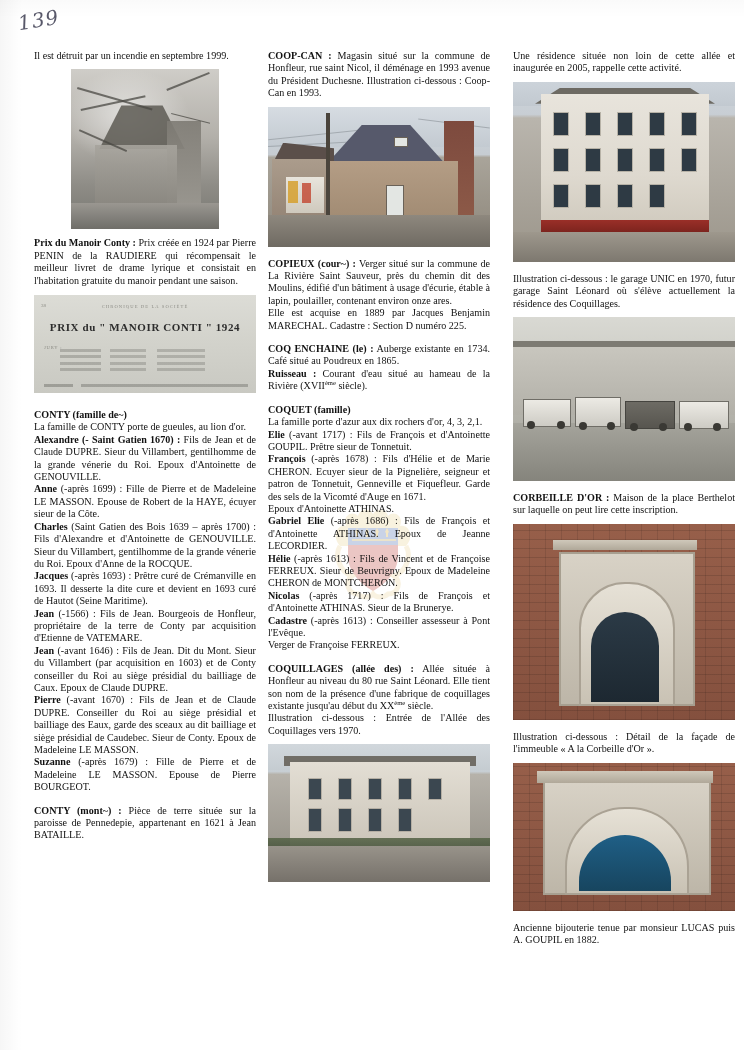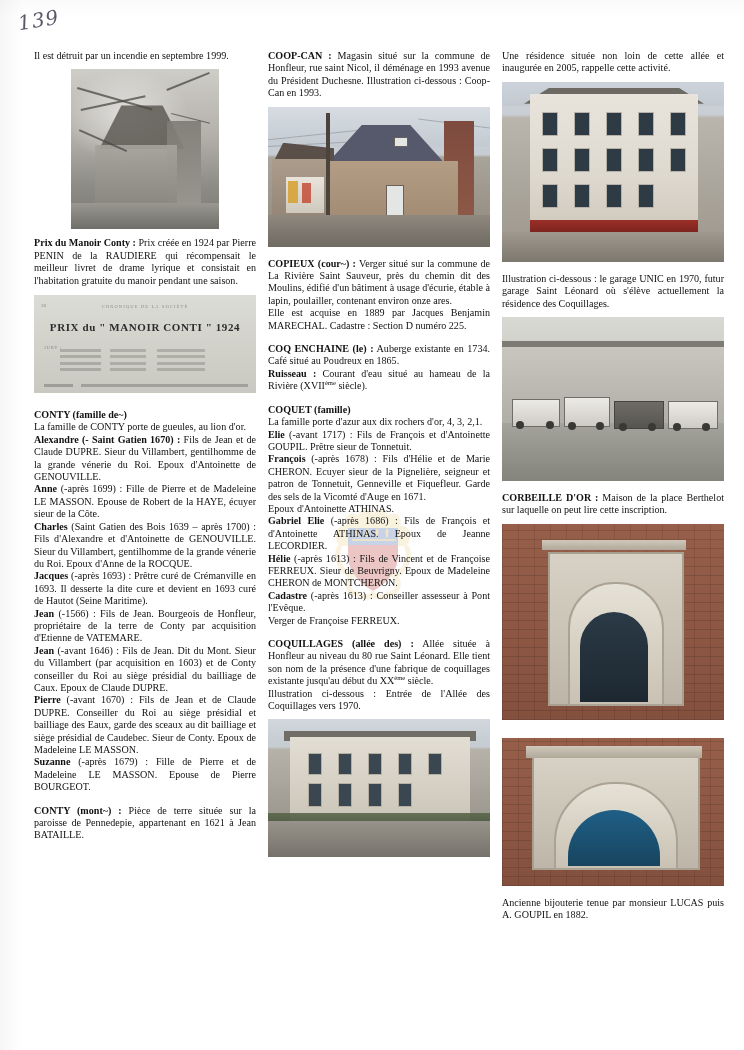--- a/index.html
+++ b/index.html
@@ -69,21 +69,21 @@
     top: 50px;
     width: 222px;
     font-size: 10.1px;
     line-height: 12.4px;
     text-align: justify;
     text-justify: inter-word;
     hyphens: none;
   }
   .col-1 { left: 34px; }
   .col-2 { left: 268px; }
-  .col-3 { left: 502px; }
+  .col-3 { left: 513px; }
 
   p.para {
     margin: 0 0 0 0;
     text-align: justify;
     text-indent: 0;
   }
   p.para + p.para { margin-top: 0px; }
   .gap-m { height: 11px; }
   .gap-l { height: 16px; }
 
@@ -483,20 +483,23 @@
       <span class="lead">François</span><span> (-après 1678) :</span><span> Fils d'Hélie et de Marie CHERON. Ecuyer sieur de la Pignelière, seigneur et patron de Tonnetuit, Genneville et Fiquefleur. Garde des sels de la Vicomté d'Auge en 1671.</span>
     </p>
     <p class="para">Epoux d'Antoinette ATHINAS.</p>
     <p class="para">
       <span class="lead">Gabriel Elie</span><span> (-après 1686) :</span><span> Fils de François et d'Antoinette ATHINAS. Epoux de Jeanne LECORDIER.</span>
     </p>
     <p class="para">
       <span class="lead">Hélie</span><span> (-après 1613) :</span><span> Fils de Vincent et de Françoise FERREUX. Sieur de Beuvrigny. Epoux de Madeleine CHERON de MONTCHERON.</span>
     </p>
     <p class="para">
+      <span class="lead">Nicolas</span><span> (-après 1717) :</span><span> Fils de François et d'Antoinette ATHINAS. Sieur de la Brunerye.</span>
+    </p>
+    <p class="para">
       <span class="lead">Cadastre</span><span> (-après 1613) :</span><span> Conseiller assesseur à Pont l'Evêque.</span>
     </p>
     <p class="para">Verger de Françoise FERREUX.</p>
 
     <div class="gap-m"></div>
 
     <p class="para indent">
       <span class="lead">COQUILLAGES (allée des) :</span><span> Allée située à Honfleur au niveau du 80 rue Saint Léonard. Elle tient son nom de la présence d'une fabrique de coquillages existante jusqu'au début du XX</span><sup>ème</sup><span> siècle.</span>
     </p>
     <p class="para">Illustration ci-dessous : Entrée de l'Allée des Coquillages vers 1970.</p>
@@ -585,20 +588,21 @@
         <div class="corb-brick"></div>
         <div class="corb-stone" style="top:28px; height:150px;"></div>
         <div class="corb-arch" style="top:58px; height:120px;"></div>
         <div class="corb-dark" style="top:88px; height:90px;"></div>
         <div class="corb-lintel"></div>
       </div>
     </figure>
 
     <div class="gap-m"></div>
 
+    <p class="para">Illustration ci-dessous : Détail de la façade de l'immeuble « A la Corbeille d'Or ».</p>
 
     <figure class="photo">
       <div class="ph photo-corbeille" style="height:148px;">
         <div class="corb-brick"></div>
         <div class="corb-stone" style="left:30px; top:16px; width:164px; height:112px;"></div>
         <div class="corb-arch" style="left:52px; top:44px; width:120px; height:84px; border-radius:60px 60px 0 0;"></div>
         <div class="corb-dark" style="left:66px; top:72px; width:92px; height:56px; border-radius:46px 46px 0 0; background:linear-gradient(180deg,#1f5f86,#17455f);"></div>
         <div class="corb-lintel" style="left:24px; top:8px; width:176px; height:12px;"></div>
       </div>
     </figure>

